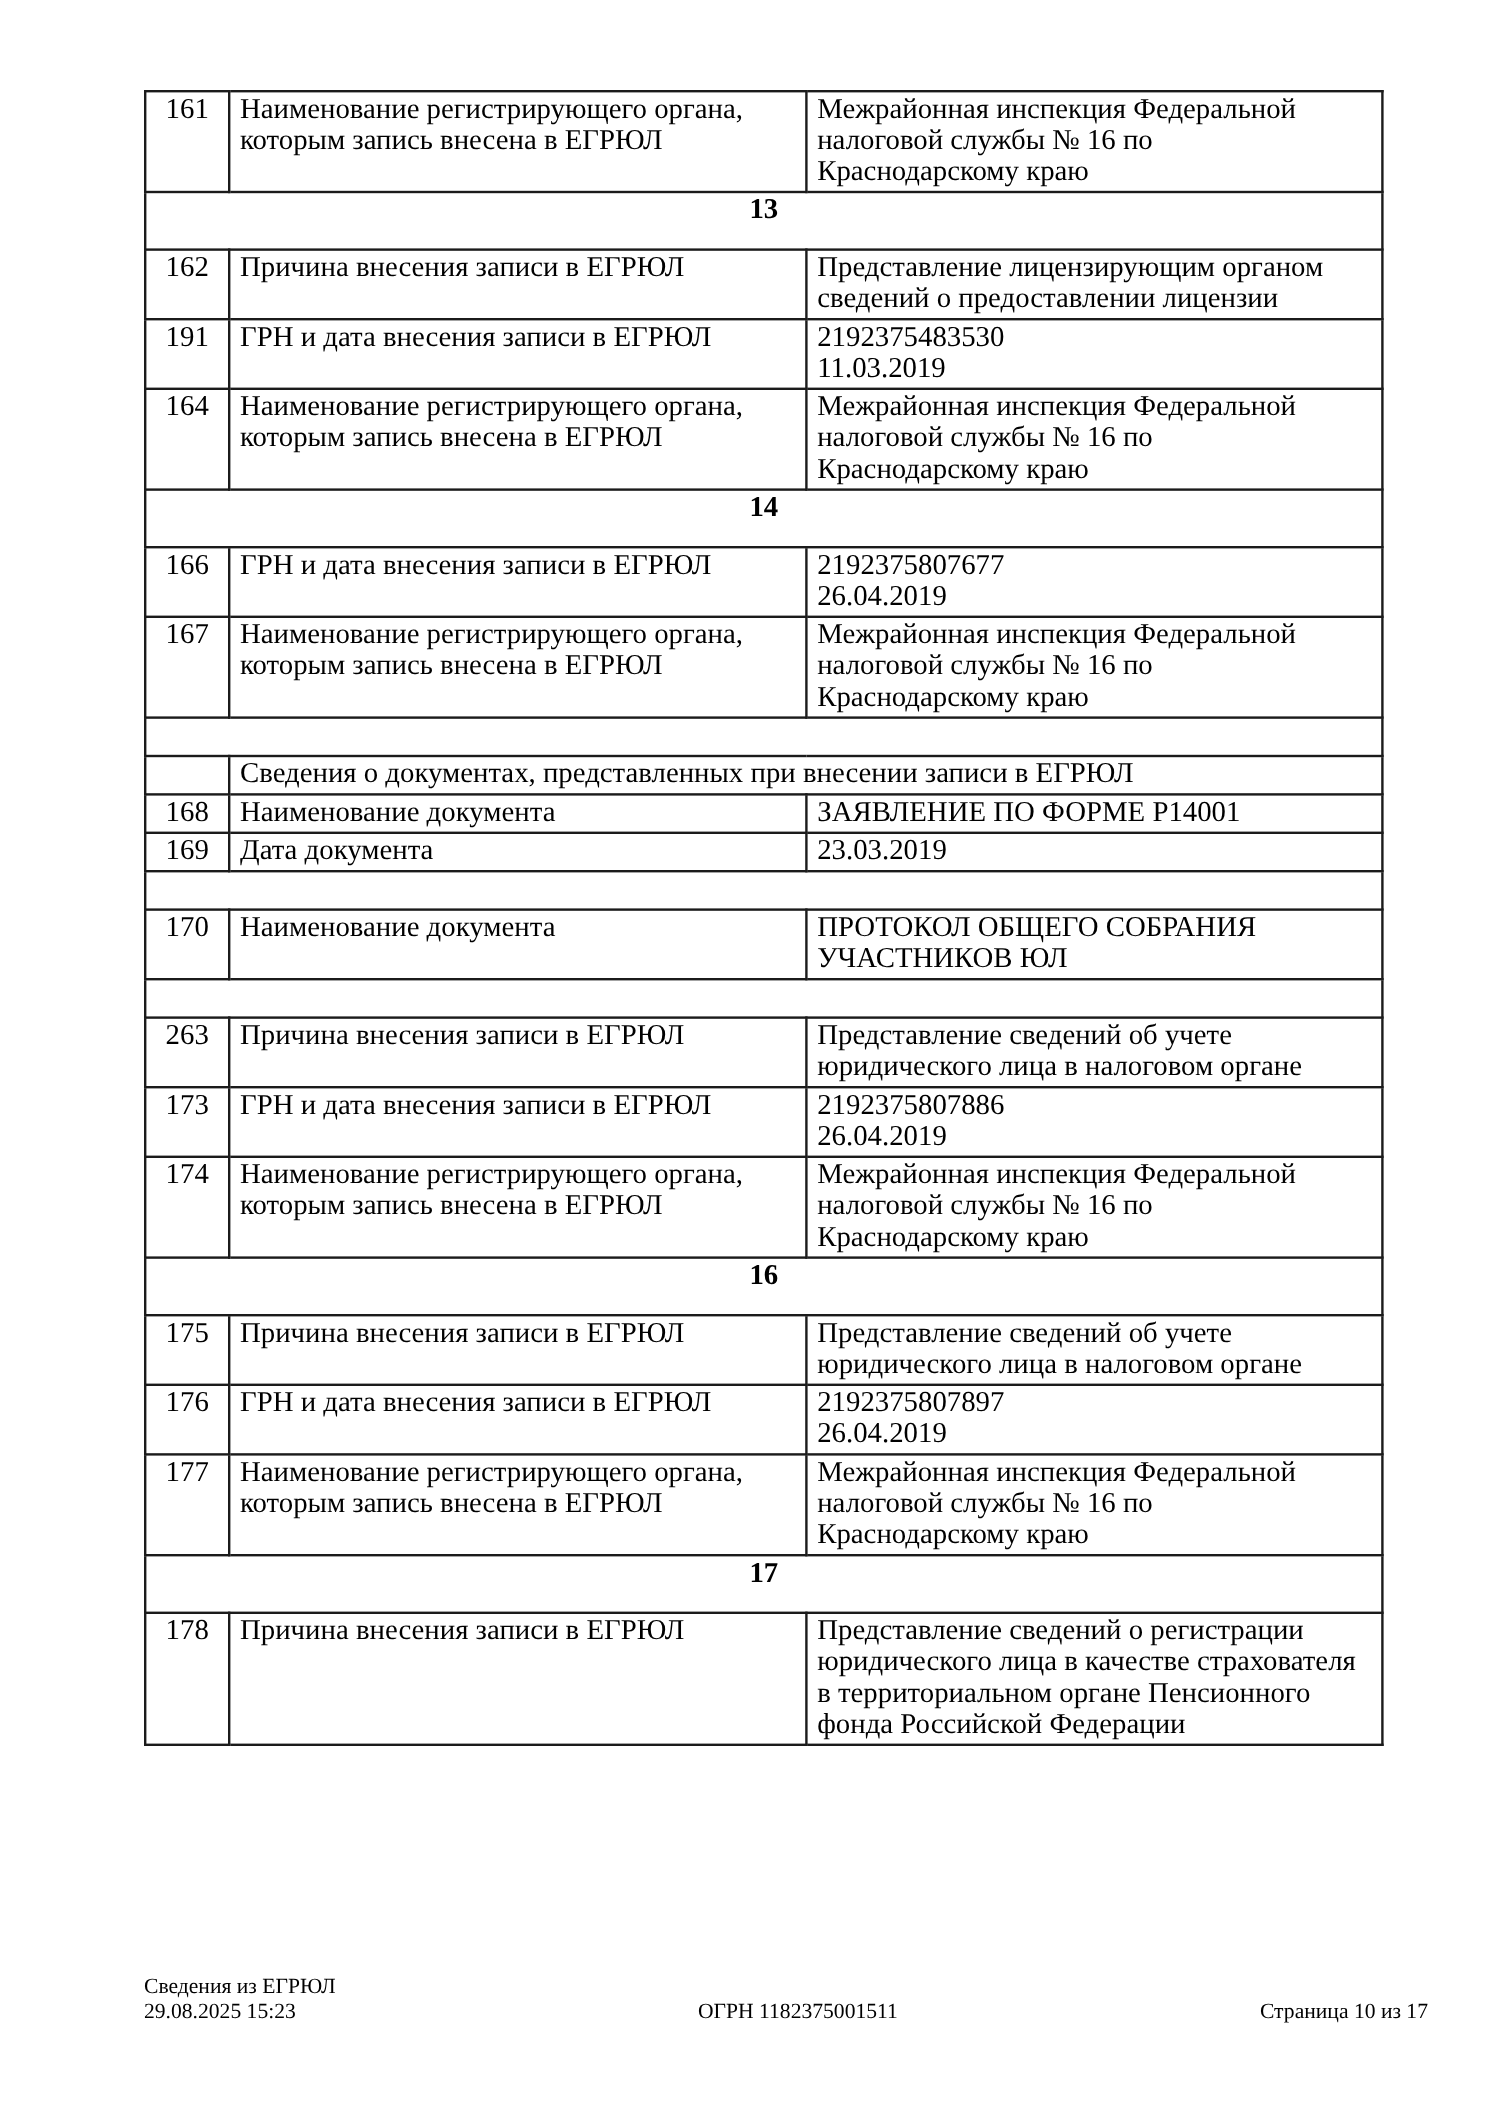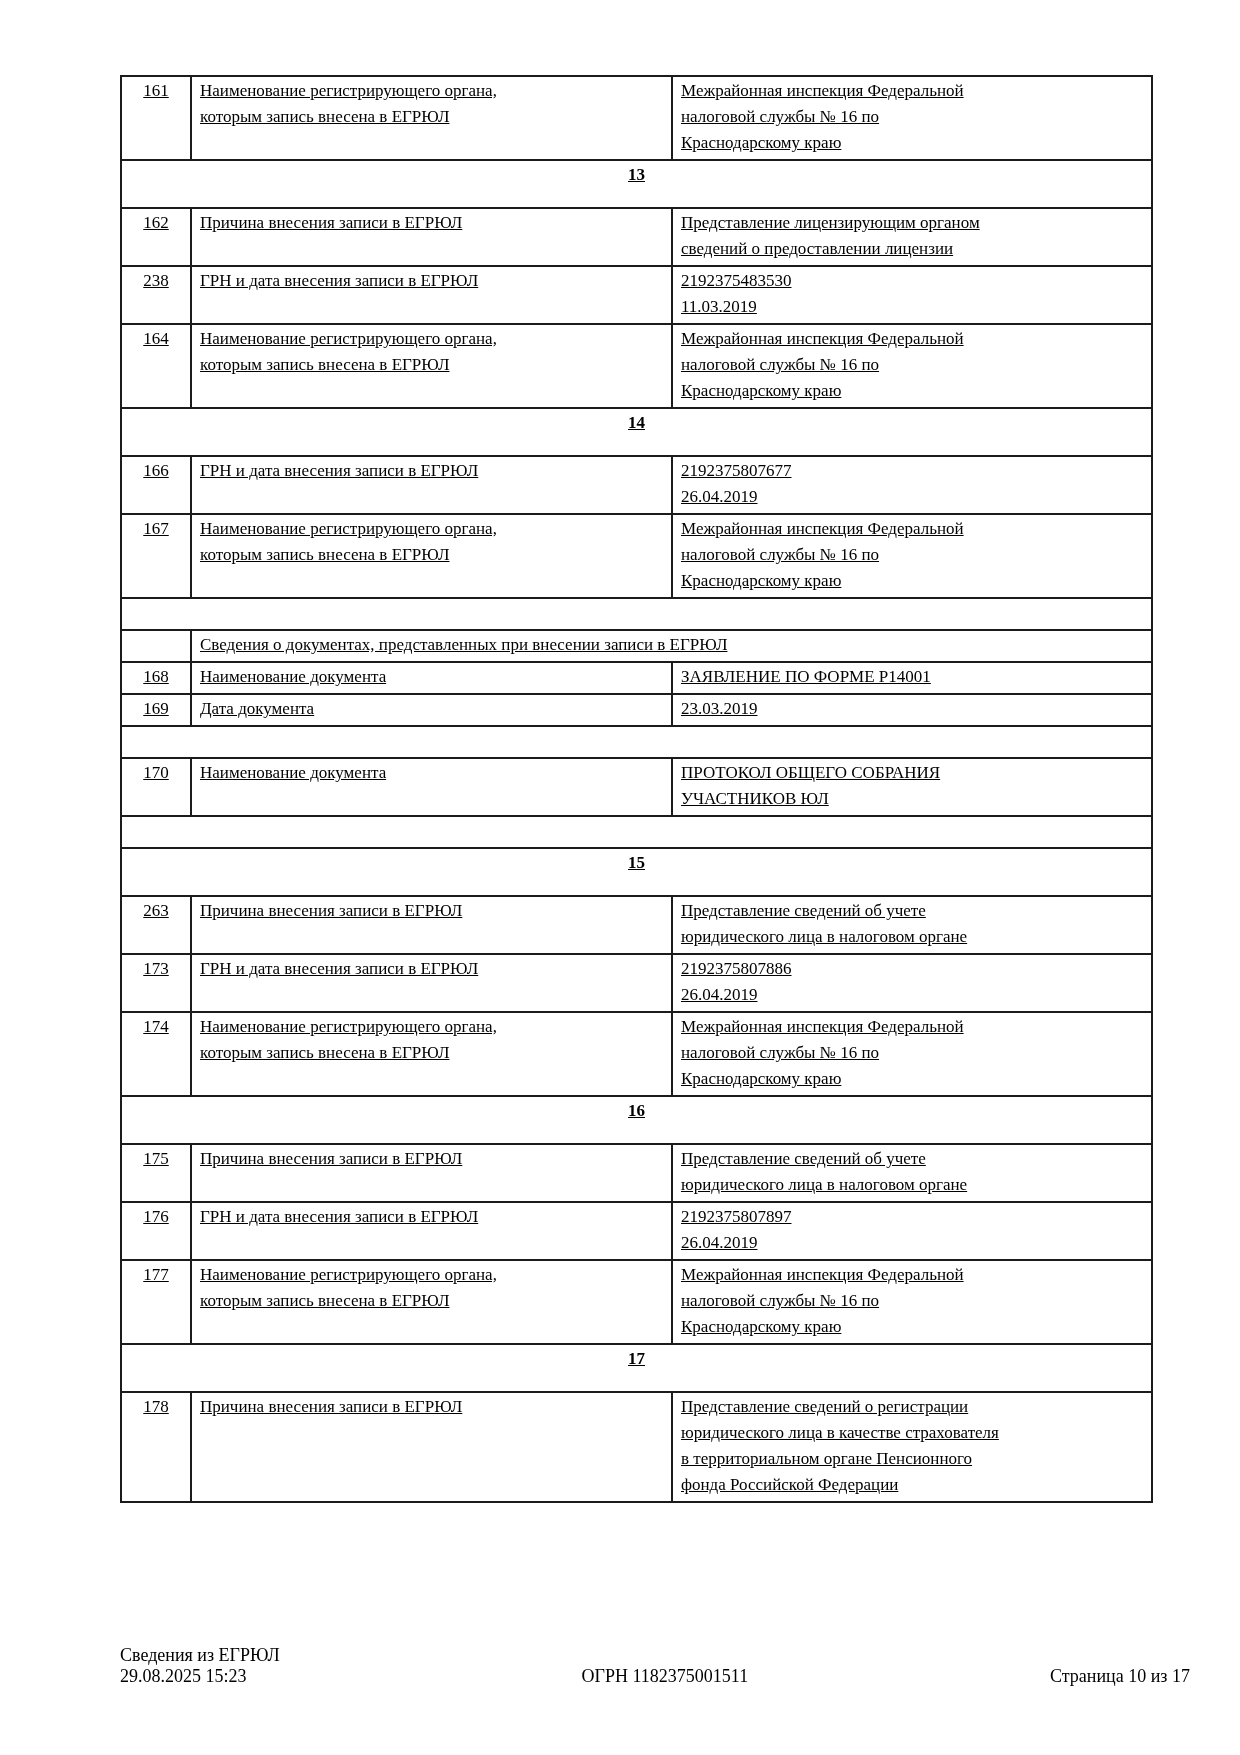--- a/index.html
+++ b/index.html
@@ -13,23 +13,22 @@
     position: relative;
     overflow: hidden;
   }
   .doc-table {
     position: absolute;
     left: 120px;
     top: 75px;
     width: 1031px;
     border-collapse: collapse;
     table-layout: fixed;
-    font-size: 17px;
+    font-size: 24px;
     line-height: 26px;
-    text-decoration: underline;
   }
   .doc-table td {
     border: 2px solid #1b1b1b;
     vertical-align: top;
     padding: 1px 8px 3px 8px;
   }
   .doc-table td.num {
     text-align: center;
     padding-left: 2px;
     padding-right: 2px;
@@ -80,21 +79,21 @@
       <tr>
         <td class="section" colspan="3">13</td>
       </tr>
       <tr>
         <td class="num">162</td>
         <td class="label">Причина внесения записи в ЕГРЮЛ</td>
         <td class="value">Представление лицензирующим органом
 сведений о предоставлении лицензии</td>
       </tr>
       <tr>
-        <td class="num">238</td>
+        <td class="num">191</td>
         <td class="label">ГРН и дата внесения записи в ЕГРЮЛ</td>
         <td class="value">2192375483530
 11.03.2019</td>
       </tr>
       <tr>
         <td class="num">164</td>
         <td class="label">Наименование регистрирующего органа,
 которым запись внесена в ЕГРЮЛ</td>
         <td class="value">Межрайонная инспекция Федеральной
 налоговой службы № 16 по
@@ -138,23 +137,20 @@
         <td class="spacer" colspan="3"></td>
       </tr>
       <tr>
         <td class="num">170</td>
         <td class="label">Наименование документа</td>
         <td class="value">ПРОТОКОЛ ОБЩЕГО СОБРАНИЯ
 УЧАСТНИКОВ ЮЛ</td>
       </tr>
       <tr>
         <td class="spacer" colspan="3"></td>
-      </tr>
-      <tr>
-        <td class="section" colspan="3">15</td>
       </tr>
       <tr>
         <td class="num">263</td>
         <td class="label">Причина внесения записи в ЕГРЮЛ</td>
         <td class="value">Представление сведений об учете
 юридического лица в налоговом органе</td>
       </tr>
       <tr>
         <td class="num">173</td>
         <td class="label">ГРН и дата внесения записи в ЕГРЮЛ</td>

